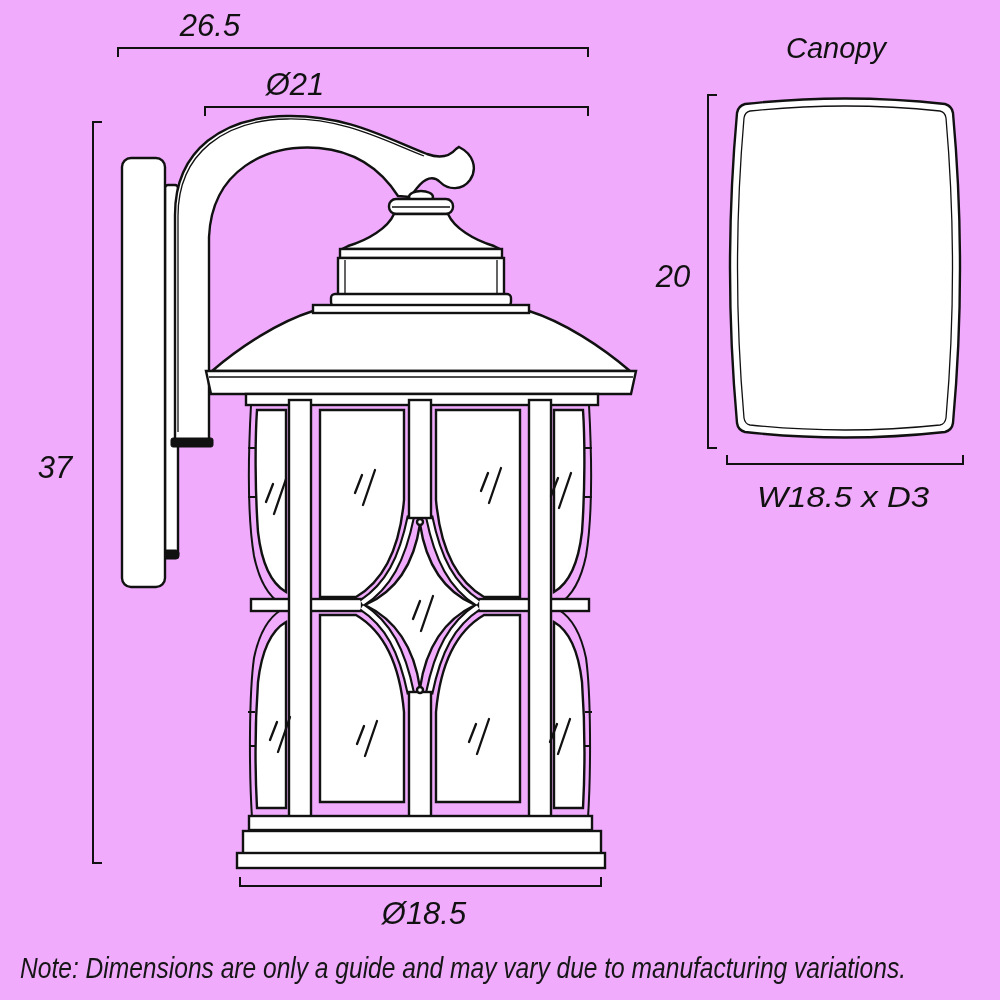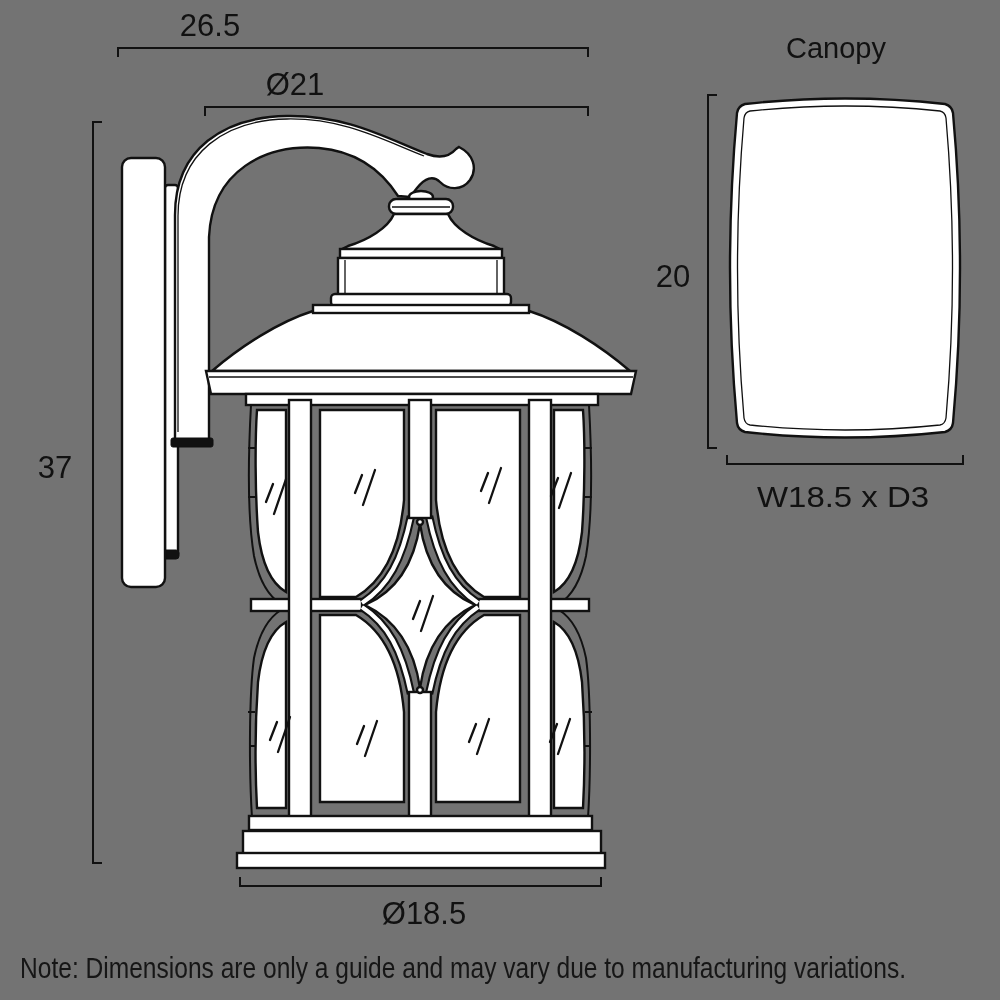--- a/index.html
+++ b/index.html
@@ -1,17 +1,17 @@
 <!DOCTYPE html>
 <html><head>
 <meta charset="utf-8">
 <style>
   html,body{margin:0;padding:0;background:#ffffff;}
-  .stage{position:relative;width:1000px;height:1000px;background:#737373;overflow:hidden;
-         font-family:"Liberation Sans", sans-serif;}
+  .stage{position:relative;width:1000px;height:1000px;background:#f0abfc;overflow:hidden;
+         font-family:"Liberation Sans", sans-serif;font-style:italic;}
   svg{display:block;}
   .dim-text{font-family:"Liberation Sans", sans-serif;font-size:31px;fill:#111;}
   .label-text{font-family:"Liberation Sans", sans-serif;font-size:29px;fill:#111;}
   .note-text{font-family:"Liberation Sans", sans-serif;font-size:29px;fill:#161616;}
   .ln{stroke:#111;stroke-width:2;fill:none;}
   .outline{stroke:#111;stroke-width:2.4;fill:#fff;}
   .outline-thin{stroke:#111;stroke-width:1.3;fill:none;}
   .dark{fill:#111;stroke:#111;stroke-width:1;}
   .band-black{stroke:#111;stroke-width:8.5;fill:none;}
   .band-white{stroke:#fff;stroke-width:4.2;fill:none;}

